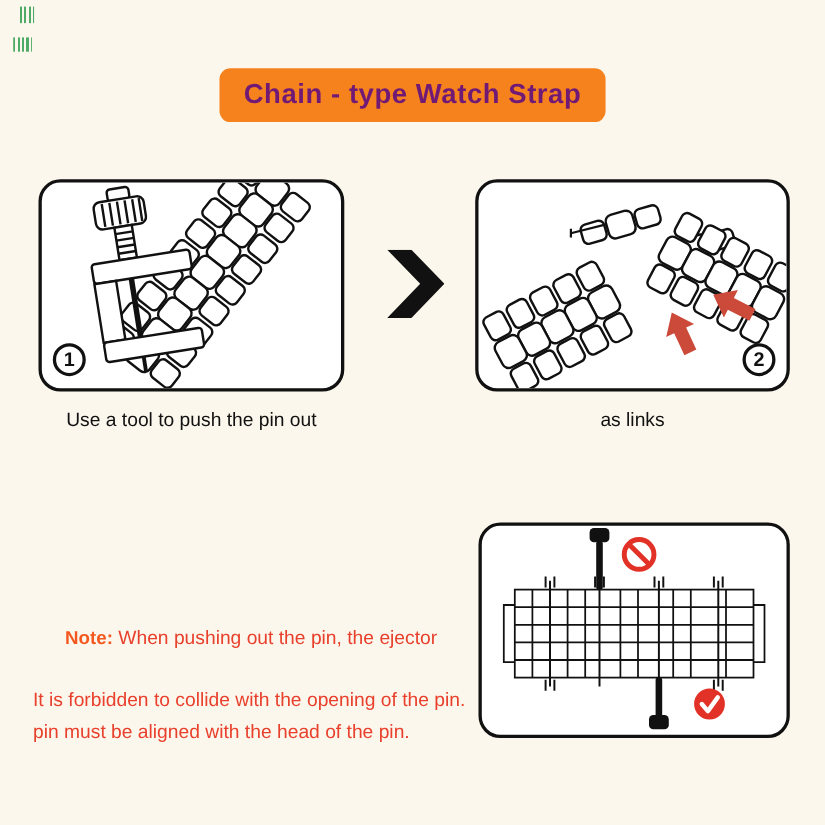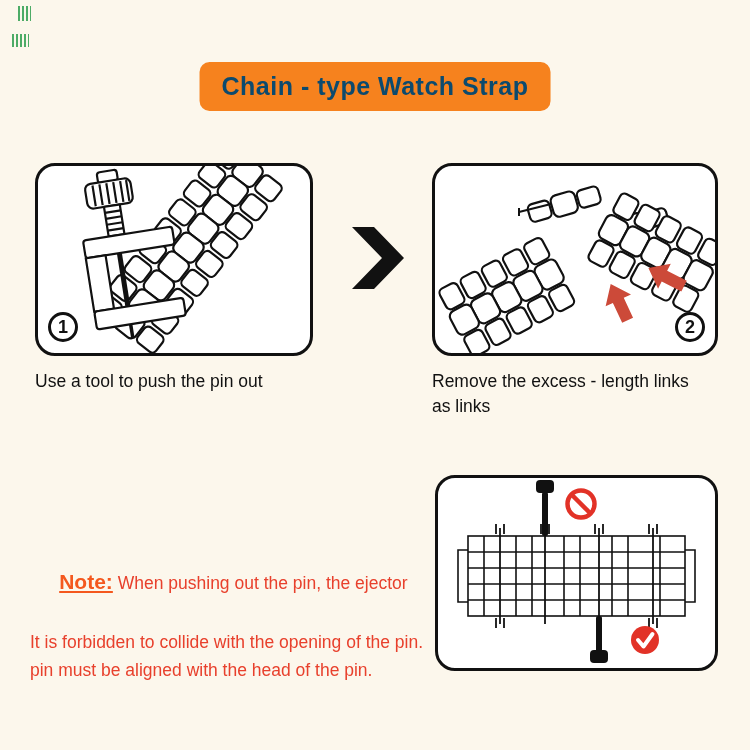--- a/index.html
+++ b/index.html
@@ -10,21 +10,21 @@
     font-family:"Liberation Sans","DejaVu Sans",sans-serif;
     color: var(--ink, #111);
   }
   .wm { position:absolute; opacity:.85;
         background: repeating-linear-gradient(90deg, var(--watermark-green,#2E9E4F) 0 2px, transparent 2px 4px); }
   #wm1 { left:18px; top:6px;  width:13px; height:15px; }
   #wm2 { left:12px; top:34px; width:17px; height:13px; }
 
   .banner {
     position:absolute; top:62px; left:50%; transform:translateX(-50%);
-    background: var(--banner-orange,#F6821E); color:#0c4a6e;
+    background: var(--banner-orange,#F6821E); color:#701a75;
     font-size:25px; font-weight:bold; letter-spacing:.5px;
     padding:10px 22px; border-radius:10px; white-space:nowrap;
   }
 
   .panel {
     position:absolute; background:#fff;
     border:3px solid #111; border-radius:20px; overflow:hidden;
   }
   #panel1 { left:35px;  top:163px; width:278px; height:193px; }
   #panel2 { left:432px; top:163px; width:286px; height:193px; }
@@ -35,28 +35,28 @@
 
   .step-badge {
     position:absolute; width:30px; height:30px; background:#fff;
     border:3px solid #111; border-radius:50%;
     display:flex; align-items:center; justify-content:center;
     font-weight:bold; font-size:18px;
   }
   #badge1 { left:10px;  bottom:11px; }
   #badge2 { right:10px; bottom:11px; }
 
-  .caption { position:absolute; text-align:left; font-size:17.5px; line-height:1.4; }
+  .caption { position:absolute; text-align:center; font-size:17.5px; line-height:1.4; }
   #caption1 { left:35px;  top:369px; width:278px; }
   #caption2 { left:432px; top:369px; width:286px; }
 
   .note { position:absolute; left:30px; top:537px; width:432px;
           font-size:17.5px; line-height:1.62; color:var(--note-red,#E8402C); }
   .note .line { white-space:pre-wrap; }
-  .note-label { font-weight:bold; font-size:21px; color:var(--note-label-orange,#F4581E);text-decoration:underline; }
+  .note-label { font-weight:bold; font-size:17px; color:var(--note-label-orange,#F4581E); }
 </style>
 </head>
 <body>
 
 <div>
 
   <div class="wm" id="wm1"></div>
   <div class="wm" id="wm2"></div>
 
   <div class="banner">
@@ -153,21 +153,20 @@
         <path d="M-18,-6 L4,-6 L4,-14 L22,0 L4,14 L4,6 L-18,6 Z" transform="translate(233,112) rotate(-153)"></path>
       </g>
     </svg>
     <div class="step-badge" id="badge2">
       <span>2</span>
     </div>
   </div>
 
   <div class="caption" id="caption1">Use a tool to push the pin out</div>
   <div class="caption" id="caption2">
-    <div>Remove the excess - length links</div>
     <div>as links</div>
   </div>
 
   <div class="note">
     <p class="line">
       <span class="note-label">Note:</span><span> When pushing out the pin, the ejector</span>
     </p>
     <p class="line">It is forbidden to collide with the opening of the pin.</p>
     <p class="line">pin must be aligned with the head of the pin.</p>
   </div>

